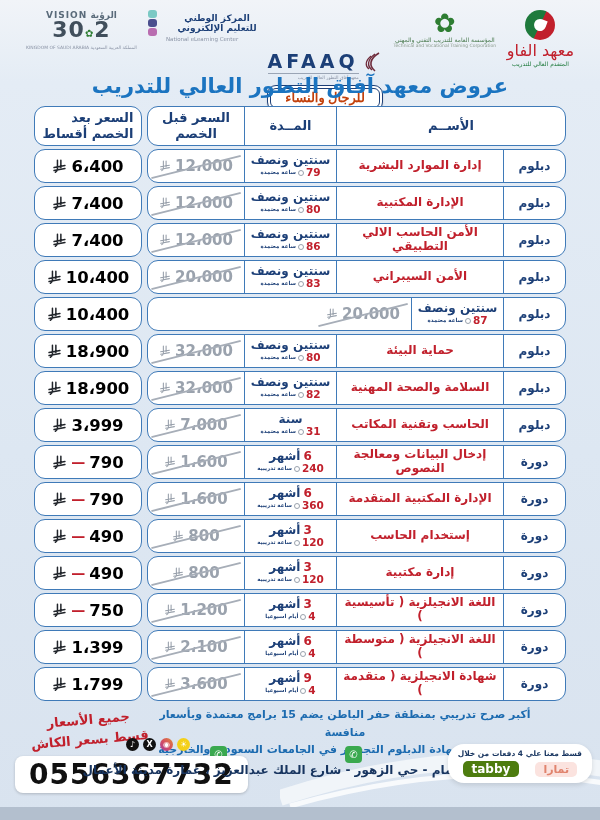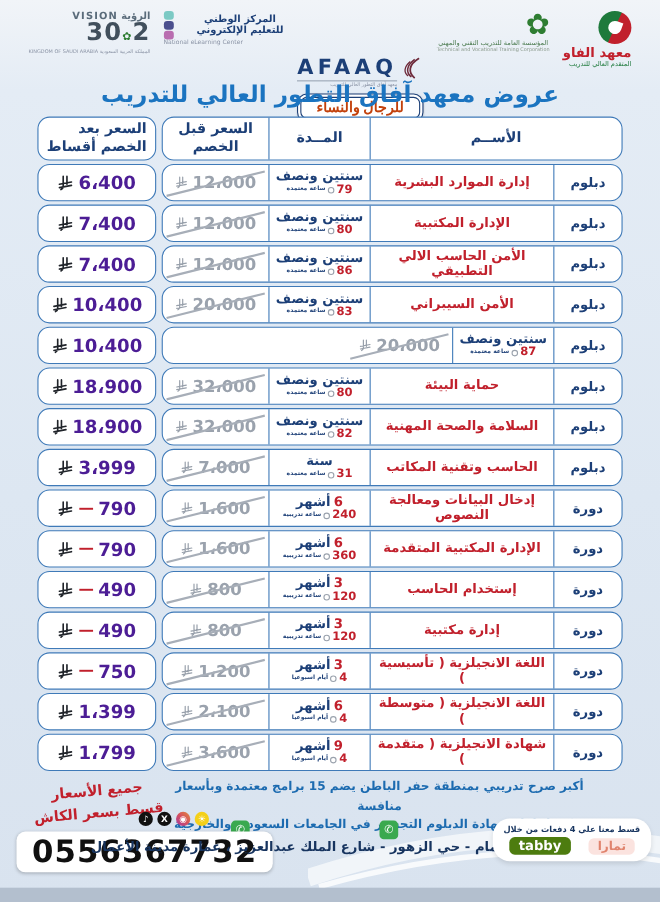--- a/index.html
+++ b/index.html
@@ -5,25 +5,25 @@
   * { margin:0; padding:0; box-sizing:border-box; }
   html,body { background:#c9d3e0; }
   body { font-family:"DejaVu Sans", sans-serif; }
   .page {
     position:relative; width:600px; height:820px; margin:0 auto; overflow:hidden;
     background:linear-gradient(180deg,#f1f4f8 0%,#e4ecf5 10%,#dde7f2 55%,#d9e3ef 100%);
     direction:rtl;
   }
   
   .logos { display:flex; justify-content:space-between; align-items:flex-start; padding:10px 26px 0 26px; height:66px; }
-  .logo-col { display:flex; flex-direction:column; }
+  .logo-col { display:flex; flex-direction:column; align-items:center; }
   
   .alfaw-circle { width:30px; height:30px; border-radius:50%; background:linear-gradient(115deg,#1e7a3c 49%,#c1202c 51%); position:relative; }
   .alfaw-circle::after { content:''; position:absolute; top:9px; left:9px; width:12px; height:12px; background:#fff; border-radius:50% 0 50% 50%; transform:rotate(20deg); }
-  .alfaw-name { color:#c1202c; font-weight:bold; font-size:12px; margin-top:1px; }
+  .alfaw-name { color:#c1202c; font-weight:normal; font-size:16px; margin-top:1px; }
   .alfaw-sub { color:#1e7a3c; font-size:6px; }
   
   .tvtc-star { color:#2e7d32; font-size:26px; line-height:26px; }
   .tvtc-ar { color:#4a7a4e; font-size:6px; text-align:center; max-width:110px; }
   .tvtc-en { color:#8a9a8c; font-size:4.5px; text-align:center; max-width:110px; }
   
   .afaaq-top { display:flex; align-items:center; gap:4px;margin-top:40px; }
   .afaaq-name { color:#1c3f77; font-weight:bold; font-size:19px; letter-spacing:4px; }
   .afaaq-sub { color:#8a93a5; font-size:4.5px; letter-spacing:1px; border-top:1px solid #9aa5b5; margin-top:1px; padding-top:1px; }
   .badge-outer { margin-top:5px; border:1.5px solid #1c3f77; border-radius:9px; padding:2px; background:#fff; box-shadow:0 1px 2px rgba(0,0,0,.15); }
@@ -54,21 +54,21 @@
   .cell-dur { width:92px; flex-direction:column; line-height:1.05; padding:2px 0; }
   .cell-before { width:96px; position:relative; color:#9aa2ad; font-weight:bold; font-size:15px; gap:4px; }
   .cell-before::after { content:''; position:absolute; left:2px; right:2px; top:50%; height:1.5px; background:#a7aeb8; transform:rotate(-14deg); }
   .hcell { color:#1c3f77; font-weight:bold; font-size:13px; white-space:pre-line; line-height:1.2; }
   .dur1 { display:flex; gap:3px; align-items:baseline; font-weight:bold; font-size:12px; color:#1c3f77; }
   .dur1 .dnum { color:#c1202c; }
   .dur2 { display:flex; gap:2px; align-items:center; margin-top:1px; }
   .dur2 .dnum2 { color:#c1202c; font-weight:bold; font-size:10.5px; }
   .clock { width:6px; height:6px; border:1px solid #9aa2ad; border-radius:50%; display:inline-block; }
   .dur2 .dsub { color:#1c3f77; font-size:5.5px; font-weight:bold; }
-  .after-num { color:#4c1d95; font-weight:bold; font-size:16.5px; }
+  .after-num { color:#000000; font-weight:bold; font-size:16.5px; }
   .after-dash { color:#c1202c; font-weight:bold; font-size:14px; }
   .sar { flex:0 0 auto; }
   .sar.grey { color:#98a0ab; }
   .sar.dark { color:#20242a; }
   
   .footer { position:relative; height:100px; }
   .note-red { position:absolute; left:30px; top:6px; color:#c1202c; font-weight:bold; font-size:13px; text-align:center; white-space:pre-line; transform:rotate(-5deg); line-height:1.5; }
   .paragraph { position:absolute; right:60px; left:150px; top:2px; color:#1c6bb0; font-weight:bold; font-size:11px; text-align:center; white-space:pre-line; line-height:1.6; }
   .wa { position:absolute; top:42px; width:17px; height:17px; border-radius:4px; background:#3aa94f; color:#fff; font-size:10px; display:flex; align-items:center; justify-content:center; }
   .wa.wa1 { left:210px; } .wa.wa2 { left:345px; }

